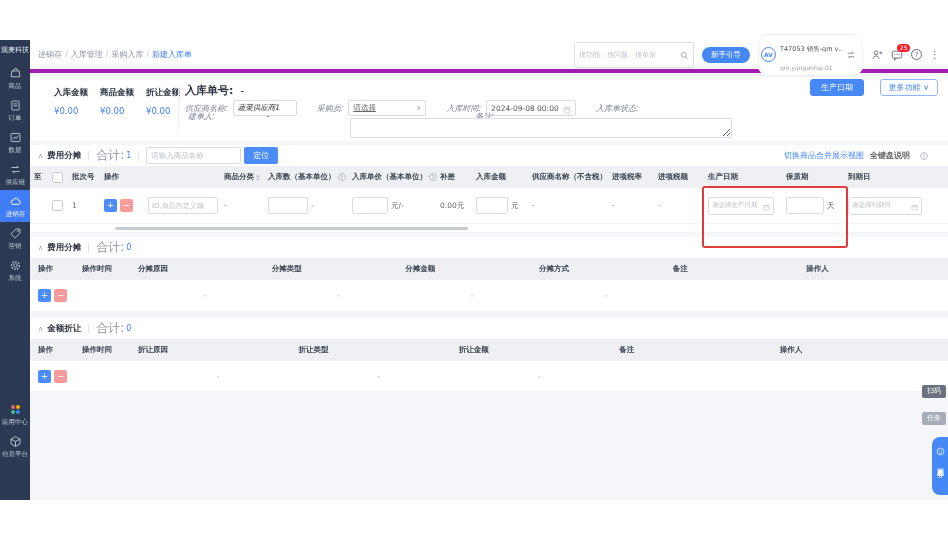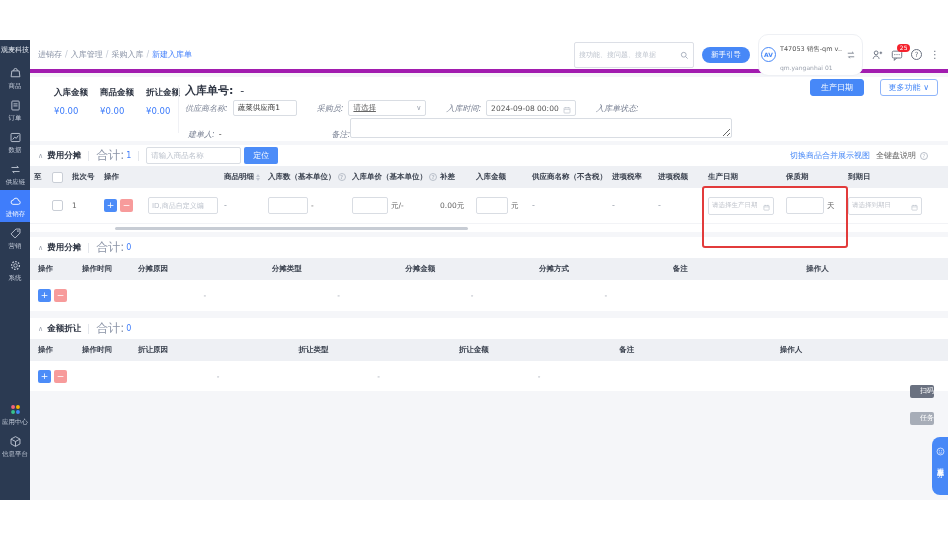--- a/index.html
+++ b/index.html
@@ -41,24 +41,24 @@
   .card { position:absolute; left:30px; right:0; background:#fff; }
   .head-card { top:37px; height:64px; }
   .stats { position:absolute; left:24px; top:10px; display:flex; gap:12px; }
   .stat { text-align:left; }
   .stat .sl { font-size:8.5px; font-weight:bold; color:#2f3644; white-space:nowrap; }
   .stat .sv { font-size:8.5px; color:#3f7dfb; margin-top:7px; }
   .hdiv { position:absolute; left:148px; top:8px; bottom:8px; width:1px; background:#f0f1f5; }
   .orderno { position:absolute; left:155px; top:6px; font-size:11px; color:#2f3644; font-weight:bold; }
   .orderno .val { font-weight:normal; margin-left:3px; }
   .frow2 { position:absolute; left:155px; top:23px; display:flex; align-items:center; gap:5px; }
-  .frow3 { position:absolute; left:158px; top:52px; display:flex; align-items:center; font-size:8px; color:#7a8294; }
+  .frow3 { position:absolute; left:158px; top:34px; display:flex; align-items:center; font-size:8px; color:#7a8294;gap:48px; }
   .flabel { font-size:8px; color:#7a8294; white-space:nowrap;font-style:italic; }
   .fval { font-size:8px; color:#555; }
-  .tinput { height:16px; border:1px solid #d9dde3; border-radius:2px; background:#fff; font-size:7.5px; color:#333; padding:0 4px; font-family:inherit; outline:none; }
+  .tinput { height:16px; border:1px solid #d9dde3; border-radius:2px; background:#fff; font-size:7.5px; color:#333; padding:0 4px; font-family:inherit; outline:none;font-style:italic; }
   .selbox { width:78px; height:16px; border:1px solid #d9dde3; border-radius:2px; background:#fff; display:flex; align-items:center; justify-content:space-between; padding:0 4px; cursor:pointer; }
   .selbox .txt { font-size:7.5px; color:#666;text-decoration:underline; }
   .selbox .car { font-size:7px; color:#9aa1ad; }
   .datebox { height:16px; border:1px solid #d9dde3; border-radius:2px; background:#fff; display:flex; align-items:center; justify-content:space-between; padding:0 4px; cursor:pointer; }
   .datebox .txt { font-size:7.5px; color:#555; white-space:nowrap; }
   .remark-ta { position:absolute; left:320px; top:41px; width:382px; height:20px; border:1px solid #d9dde3; border-radius:2px; font-size:7.5px; padding:2px 4px; font-family:inherit; color:#333; background:#fff; }
   .btn-submit { position:absolute; right:84px; top:2px; height:17px; padding:0 10px; background:#4788f7; border:1px solid #4788f7; color:#fff; font-size:8px; border-radius:3px; cursor:pointer; font-family:inherit; }
   .btn-more { position:absolute; right:10px; top:2px; height:17px; padding:0 8px; background:#fff; border:1px solid #8fb5fa; color:#4788f7; font-size:8px; border-radius:3px; cursor:pointer; font-family:inherit; }
 
   
@@ -96,34 +96,34 @@
   .unit { margin-left:3px; color:#666; font-size:7.5px; }
   .rowtxt { color:#666; font-size:7.5px; }
   .pdate { height:18px; border:1px solid #d9dde3; border-radius:2px; background:#fff; display:flex; align-items:center; justify-content:space-between; padding:0 3px; cursor:pointer; }
   .pdate .ph { font-size:6.5px; color:#c0c4cc; white-space:nowrap; }
   .red-box { position:absolute; left:672px; top:20px; width:146px; height:62px; border:2px solid #e23b3b; border-radius:3px; pointer-events:none; z-index:5; }
   .hscroll { position:absolute; left:85px; top:82px; width:353px; height:3px; background:#c7ccd4; border-radius:2px; cursor:pointer; }
   .psearch { width:95px; height:17px; border:1px solid #d9dde3; border-radius:2px; font-size:7.5px; padding:0 4px; font-family:inherit; outline:none; }
   .btn-locate { height:17px; padding:0 9px; margin-left:3px; background:#4c8cf8; color:#fff; border:none; border-radius:2px; font-size:8px; cursor:pointer; font-family:inherit; }
   .sec-right { margin-left:auto; display:flex; align-items:flex-end; padding-right:12px; gap:6px; }
   .link { font-size:8px; color:#4788f7; cursor:pointer; }
-  .kb-help { font-size:8px; color:#666; display:flex; align-items:center; gap:2px; cursor:pointer; }
+  .kb-help { font-size:8px; color:#666; display:flex; align-items:center; gap:8px; cursor:pointer;font-weight:bold; }
 
   
   .expense-card { top:197px; height:74px; }
   .discount-card { top:278px; height:60px; }
   .wtable .thead, .wtable .trow { padding:0 8px; }
   .wtable .trow { height:30px; border-bottom:none; }
   .wc { flex:1; text-align:center; font-size:7.5px; overflow:hidden; white-space:nowrap; }
   .wc-op { flex:none; width:44px; text-align:left; display:flex; gap:3px; }
   .wc-time { flex:none; width:56px; text-align:left; }
   .wtable .hc { text-align:inherit; }
 
   
-  .float-tag { position:absolute; right:14px; width:24px; height:13px; border-radius:2px; color:#fff; font-size:7px; line-height:13px; text-align:right; cursor:pointer; z-index:20; }
+  .float-tag { position:absolute; right:2px; width:24px; height:13px; border-radius:2px; color:#fff; font-size:7px; line-height:13px; text-align:center; cursor:pointer; z-index:20; }
   .scan-tag { top:345px; background:#6a7180; }
   .task-tag { top:372px; background:#a7adb8; }
   .service-tab { position:absolute; right:0; top:397px; width:16px; height:58px; background:#4788f7; border-radius:8px 0 0 8px; display:flex; flex-direction:column; align-items:center; padding-top:4px; gap:2px; cursor:pointer; z-index:20; }
   .service-tab .vtxt { writing-mode:vertical-lr; text-orientation:upright; color:#fff; font-size:7px; letter-spacing:1px; line-height:10px; }
 </style>
 </head>
 <body>
 
 <div class="canvas">
 <div class="app">
@@ -337,21 +337,21 @@
     <div class="ptable">
       <div class="thead">
         <div class="pcell c-drag hc">至</div>
         <div class="pcell c-cb">
               <span class="cb"></span>
             </div>
         <div class="pcell c-batch hc">批次号</div>
         <div class="pcell c-op hc">操作</div>
         <div class="pcell c-name hc"></div>
         <div class="pcell c-cat hc">
-          <span>商品明细</span>
+          <span>商品分类</span>
           <span class="sort">
                 <i class="up"></i>
                 <i class="dn"></i>
               </span>
         </div>
         <div class="pcell c-qty hc">
           <span>入库数（基本单位）</span>
           <span class="info-circ">?</span>
         </div>
         <div class="pcell c-price hc">

